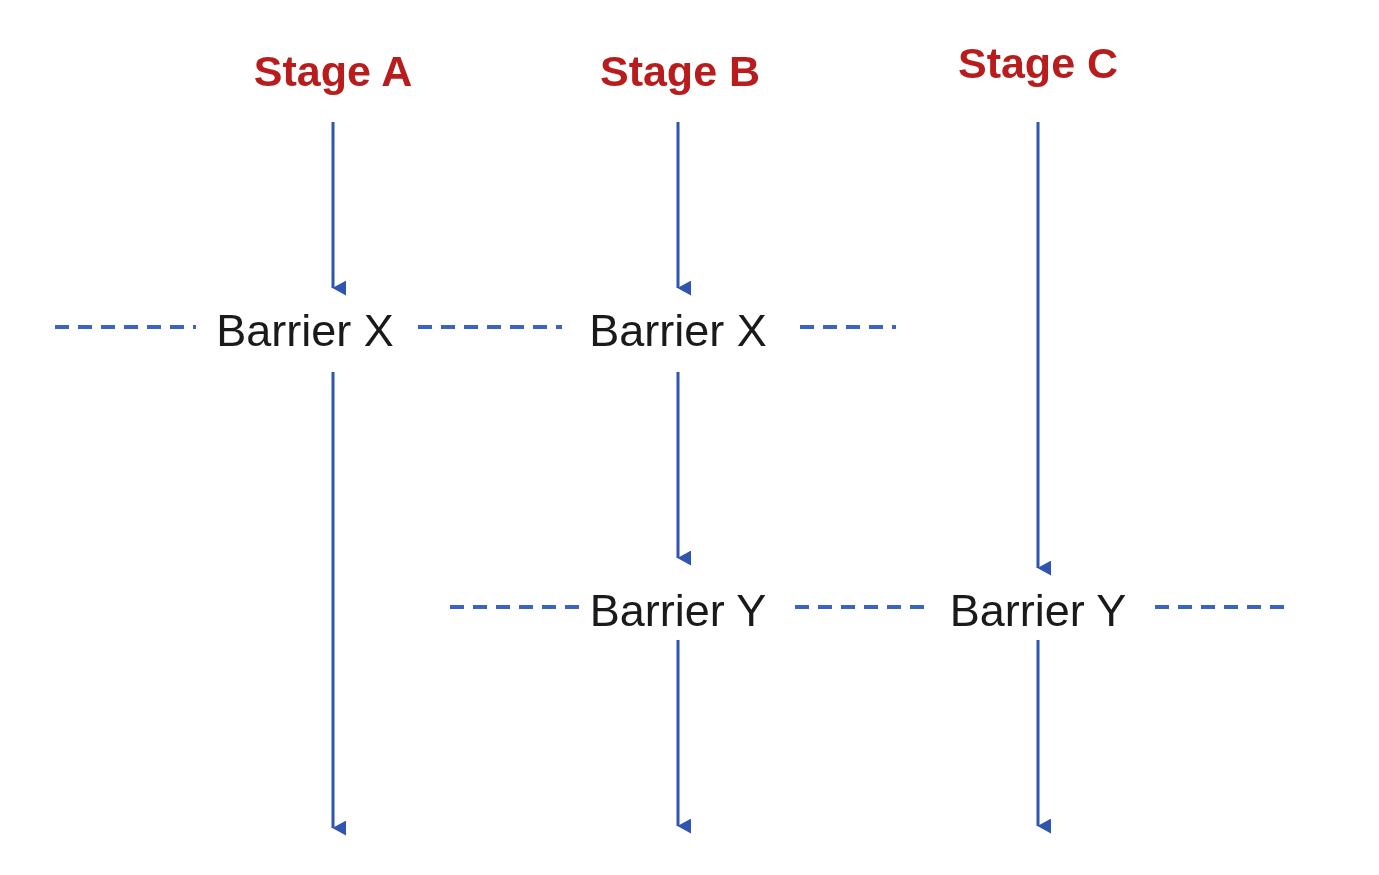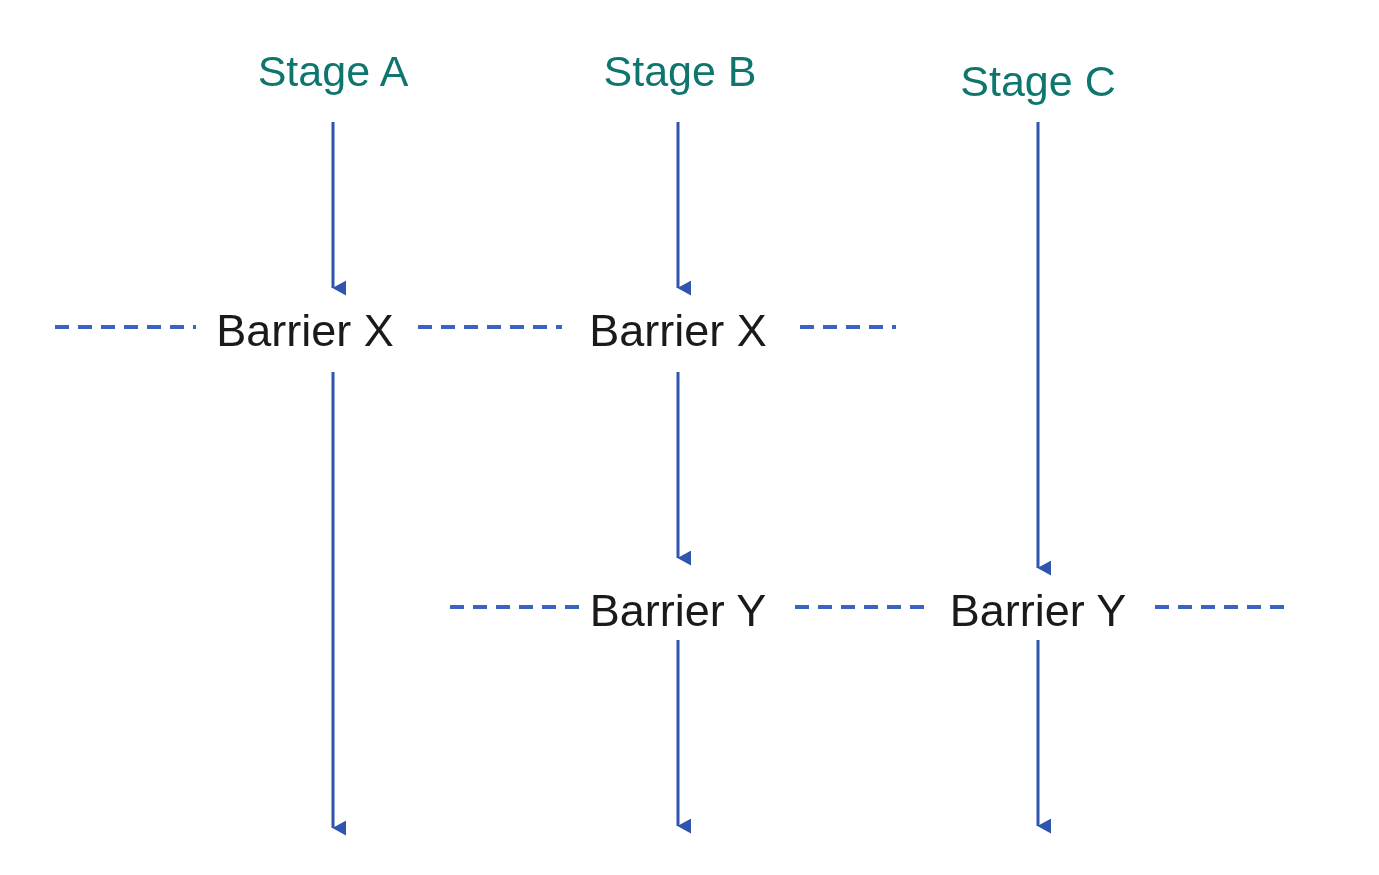--- a/index.html
+++ b/index.html
@@ -22,24 +22,24 @@
     position: absolute;
     left: 0;
     top: 0;
     width: 1379px;
     height: 875px;
     display: block;
   }
   .stage-header {
     position: absolute;
     font-family: "Liberation Sans", sans-serif;
-    font-weight: normal;
+    font-weight: bold;
     font-size: 43px;
     line-height: 1;
-    color: #0f766e;
+    color: #b91c1c;
     white-space: nowrap;
     text-align: center;
     transform: translateX(-50%);
   }
   .barrier-label {
     position: absolute;
     font-family: "Liberation Sans", sans-serif;
     font-weight: normal;
     font-size: 45px;
     line-height: 1;
@@ -77,21 +77,21 @@
         <line x1="333" x2="333" y1="372" y2="828" stroke="#2f55ae" stroke-width="3" marker-end="url(#arrowhead)"></line>
         <line x1="678" x2="678" y1="372" y2="558" stroke="#2f55ae" stroke-width="3" marker-end="url(#arrowhead)"></line>
         <line x1="678" x2="678" y1="640" y2="826" stroke="#2f55ae" stroke-width="3" marker-end="url(#arrowhead)"></line>
         <line x1="1038" x2="1038" y1="640" y2="826" stroke="#2f55ae" stroke-width="3" marker-end="url(#arrowhead)"></line>
       </g>
   </svg>
 
   <div id="headers-layer">
       <div class="stage-header" style="left: 333px; top: 50px;">Stage A</div>
       <div class="stage-header" style="left: 680px; top: 50px;">Stage B</div>
-      <div class="stage-header" style="left: 1038px; top: 60px;">Stage C</div>
+      <div class="stage-header" style="left: 1038px; top: 42px;">Stage C</div>
     </div>
   <div id="barriers-layer">
       <div class="barrier-label" style="left: 305px; top: 330px;">Barrier X</div>
       <div class="barrier-label" style="left: 678px; top: 330px;">Barrier X</div>
       <div class="barrier-label" style="left: 678px; top: 610px;">Barrier Y</div>
       <div class="barrier-label" style="left: 1038px; top: 610px;">Barrier Y</div>
     </div>
 
 </div>
 

